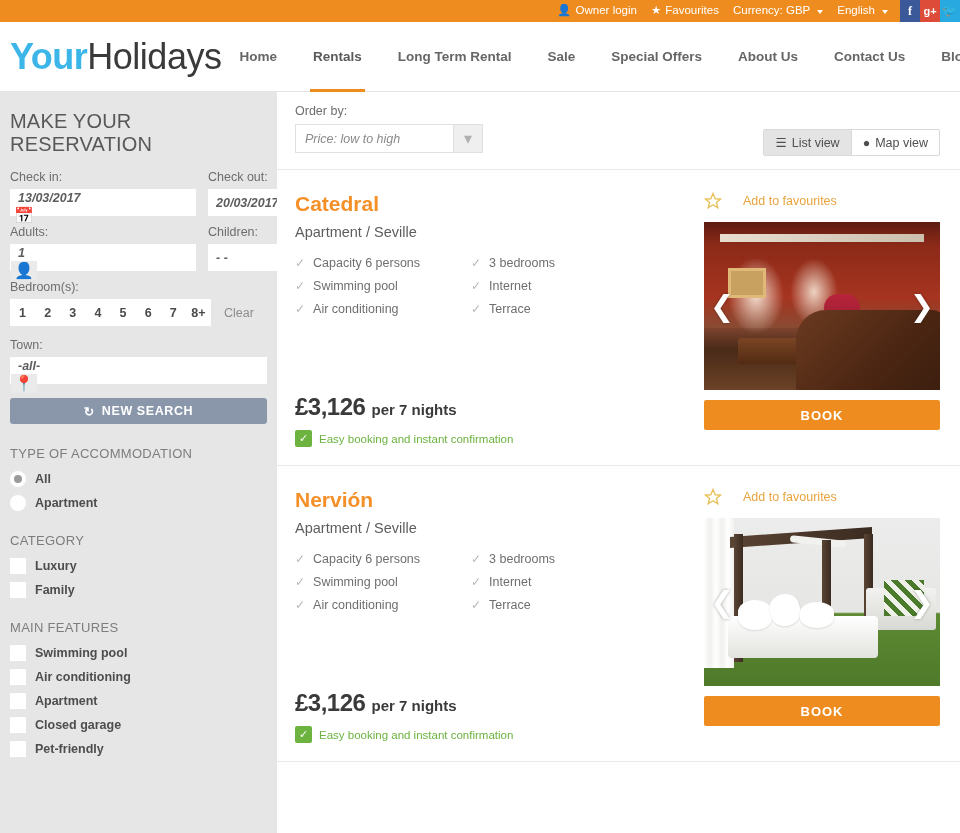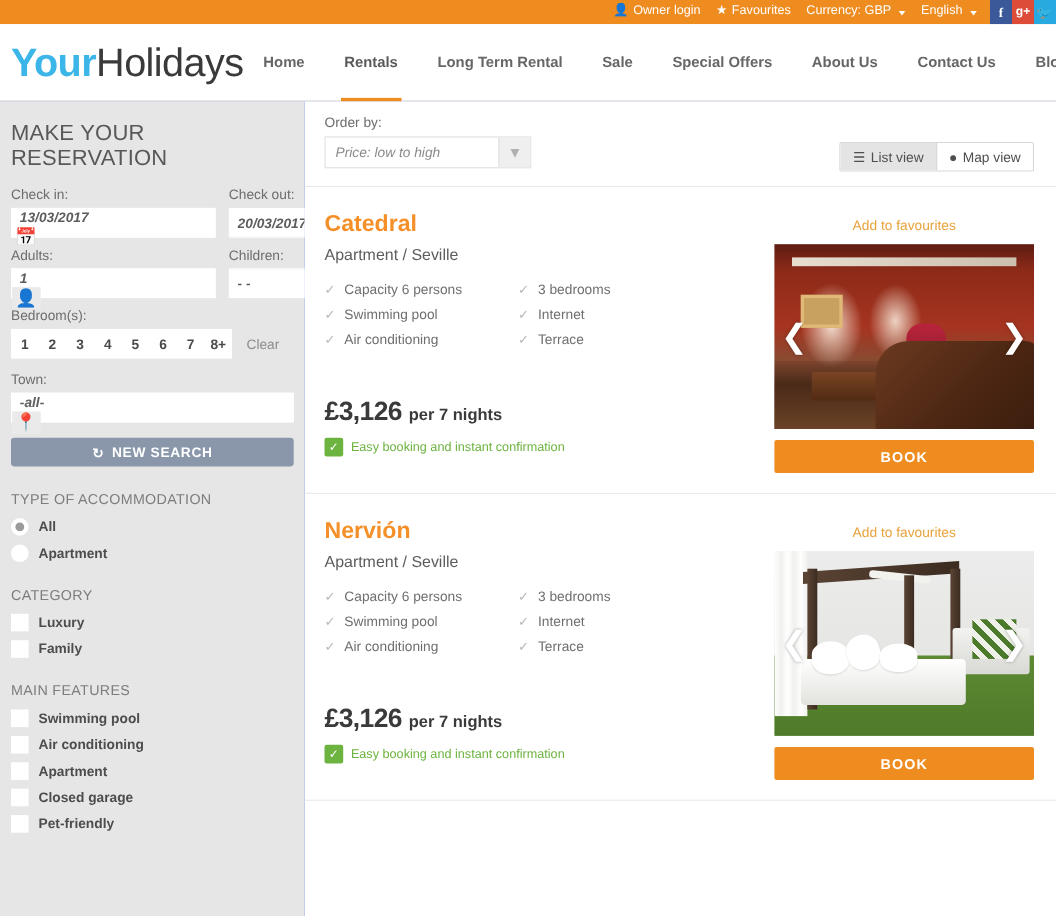--- a/index.html
+++ b/index.html
@@ -53,21 +53,21 @@
     padding: 0 0; margin: 0 18px; height:70px; display:flex; align-items:center;
     position:relative; white-space:nowrap;text-align:right;
   }
   .nav a:last-child { margin-right:16px; }
   .nav a.active { color:#5a5a5a; }
   .nav a.active::after {
     content:""; position:absolute; left:-3px; right:-3px; bottom:0; height:3px; background:#ef8c20;
   }
 
   
-  .wrap { display:flex; height: 741px; background:#1d4ed8; }
+  .wrap { display:flex; height: 741px; background:#15803d; }
 
   
   .sidebar {
     width: 277px; background:#e6e6e6; padding: 12px 10px 0 10px;
     flex: 0 0 277px; overflow:hidden;
   }
   .side-title {
     font-size:20px; color:#58585a; font-weight:400; letter-spacing:0.2px;
     margin: 6px 0 14px 0;
   }
@@ -160,32 +160,32 @@
 
   
   .listing { display:flex; padding: 20px 20px 18px 18px; border-bottom:1px solid #e9e9e9; }
   .lst-left { flex:1; min-width:0; padding-top:2px; }
   .lst-name { font-size:21px; color:#f59029; font-weight:700; line-height:1.1; }
   .lst-sub { font-size:14.5px; color:#5d5d5d; margin-top:9px; }
   .feats { display:flex; margin-top:16px; }
   .featcol { width:176px; }
   .feat { display:flex; align-items:center; gap:8px; font-size:12.5px; color:#6f6f6f; margin-bottom:9px; }
   .tick { color:#b9b9b9; font-size:12px; }
-  .price-wrap { margin-top: 36px; }
+  .price-wrap { margin-top: 68px; }
   .price { font-size:24px; font-weight:bold; color:#3a3a3a; letter-spacing:-0.5px; }
   .price .per { font-size:15px; font-weight:bold; color:#3a3a3a; letter-spacing:0; }
   .easy { display:flex; align-items:center; gap:7px; margin-top:9px; }
   .easy .gbox {
     width:17px;height:17px;background:#6cb33f;color:#fff;
     display:flex;align-items:center;justify-content:center;font-size:11px;border-radius:2px;
   }
   .easy .etxt { font-size:11.5px; color:#6cb33f; font-weight:normal; }
 
   .lst-right { width:236px; flex:0 0 236px; }
-  .fav { display:flex; align-items:center; gap:8px; height:22px; cursor:pointer;flex-direction:column; }
+  .fav { display:flex; align-items:center; gap:21px; height:22px; cursor:pointer; }
   .fav .startxt { font-size:12.5px; color:#e8a33d; }
   .photo {
     margin-top:10px; width:236px; height:168px; position:relative; overflow:hidden;
     background:#d9d9d9;
   }
   .photo .arrowL, .photo .arrowR {
     position:absolute; top:50%; transform:translateY(-50%);
     color:#fff; font-size:29px; line-height:1; cursor:pointer;
     text-shadow:0 0 3px rgba(0,0,0,.35); font-family:"DejaVu Sans", sans-serif;
   }

